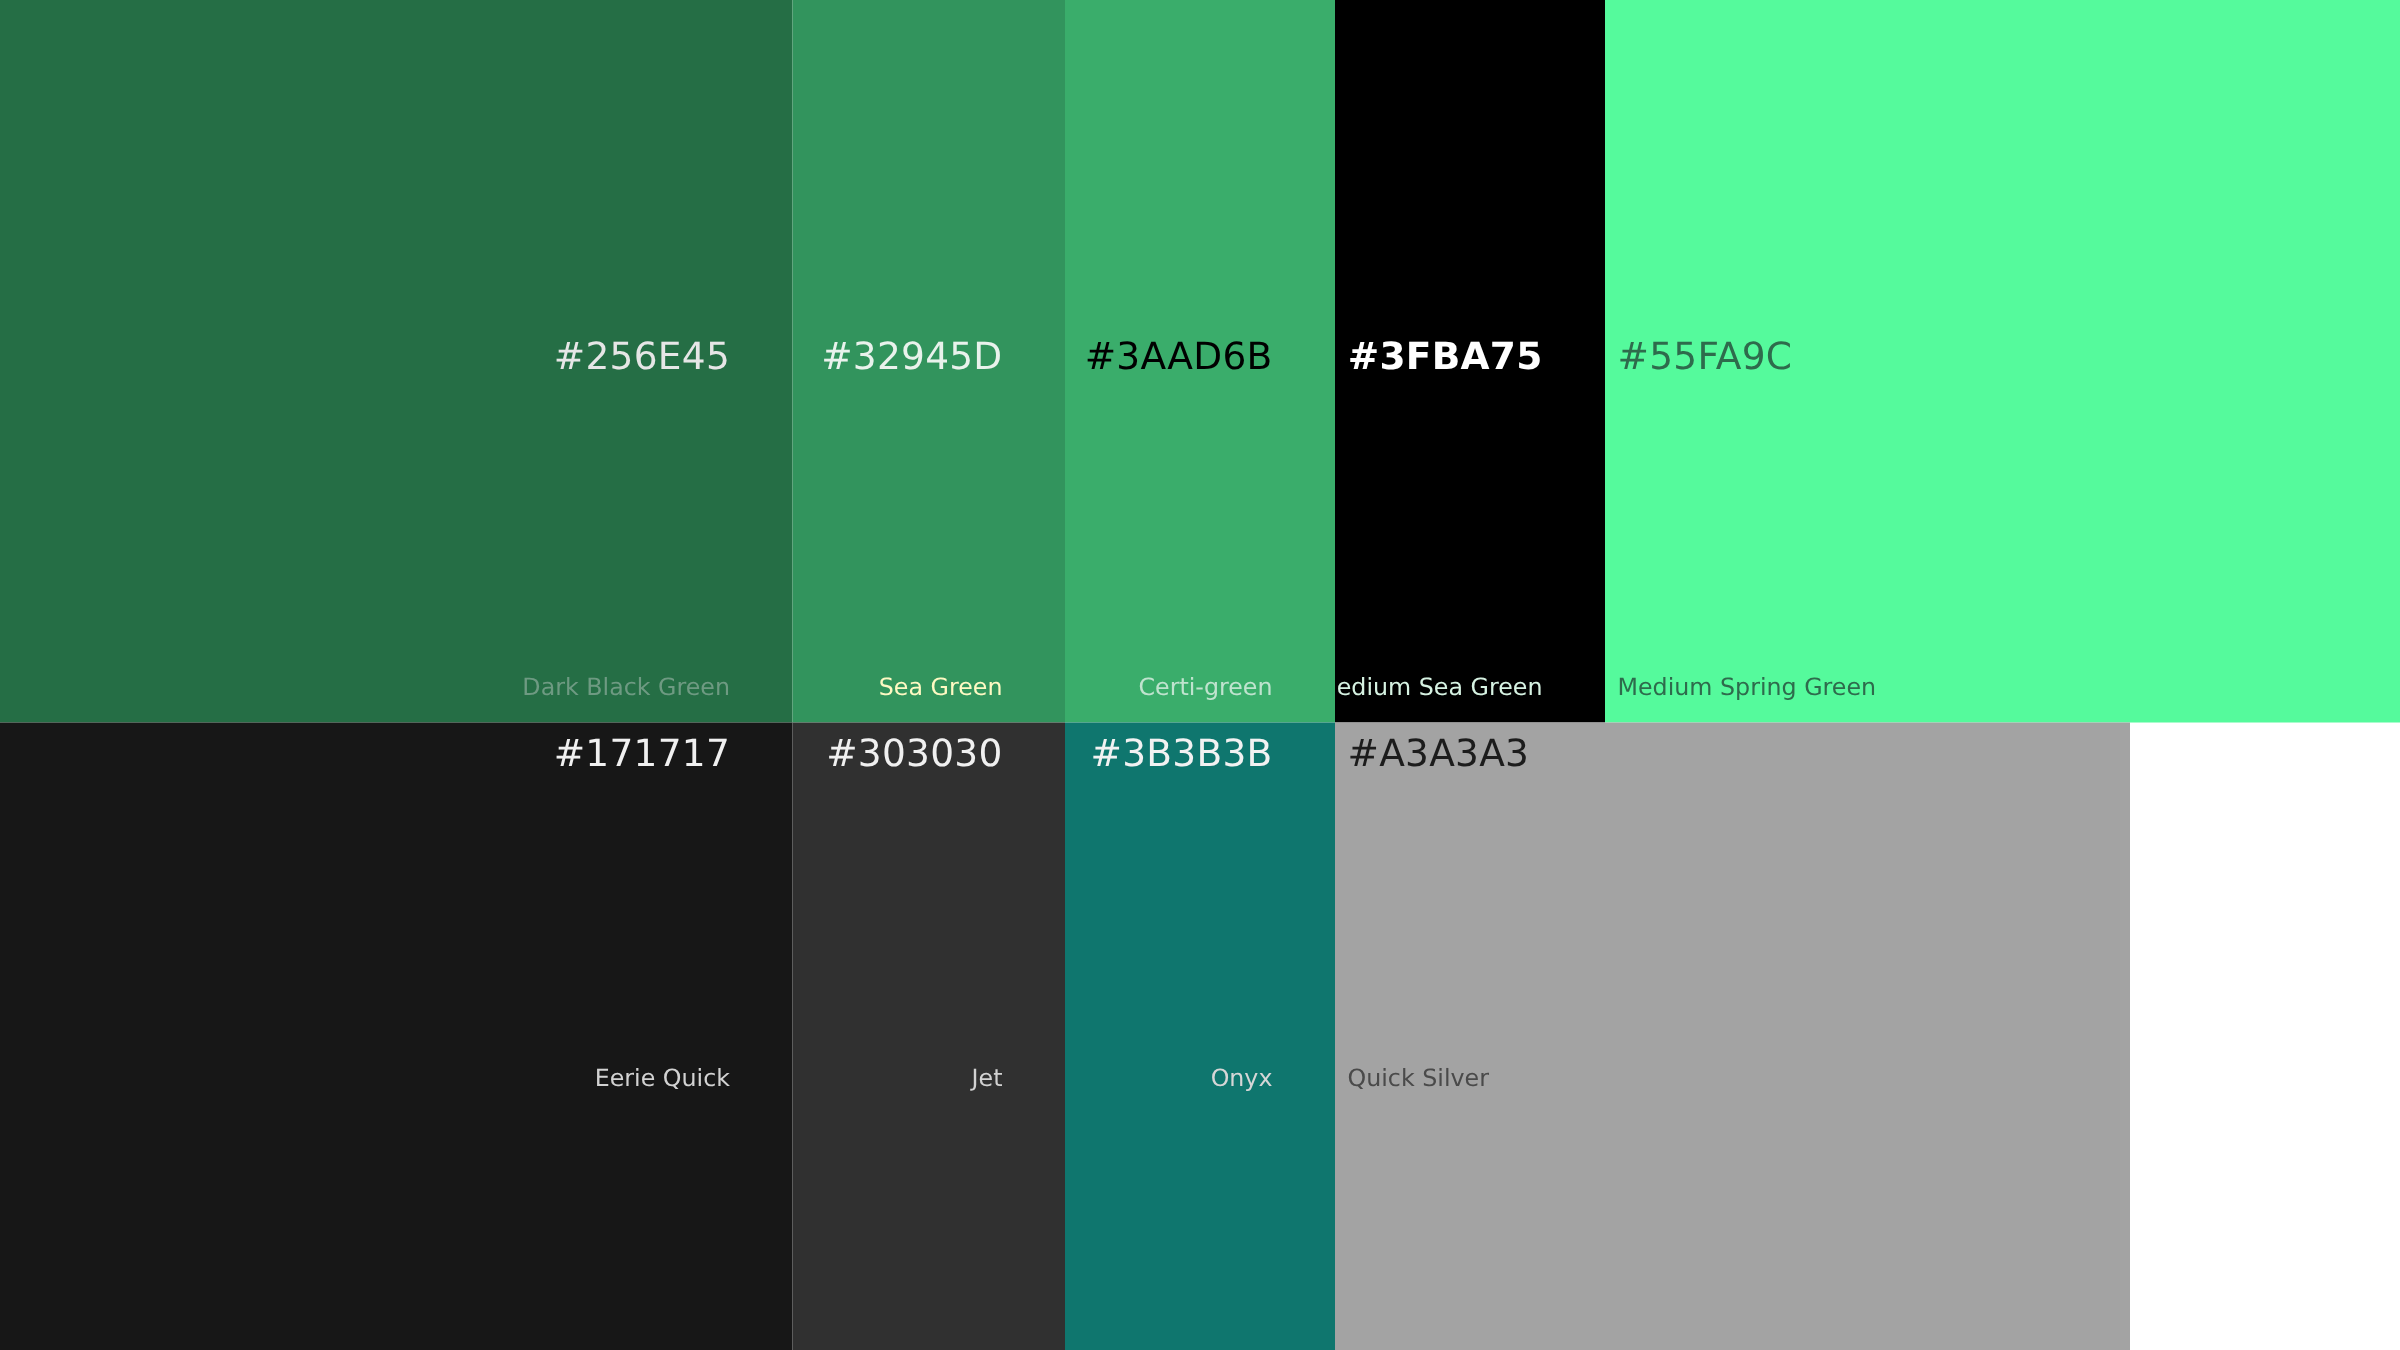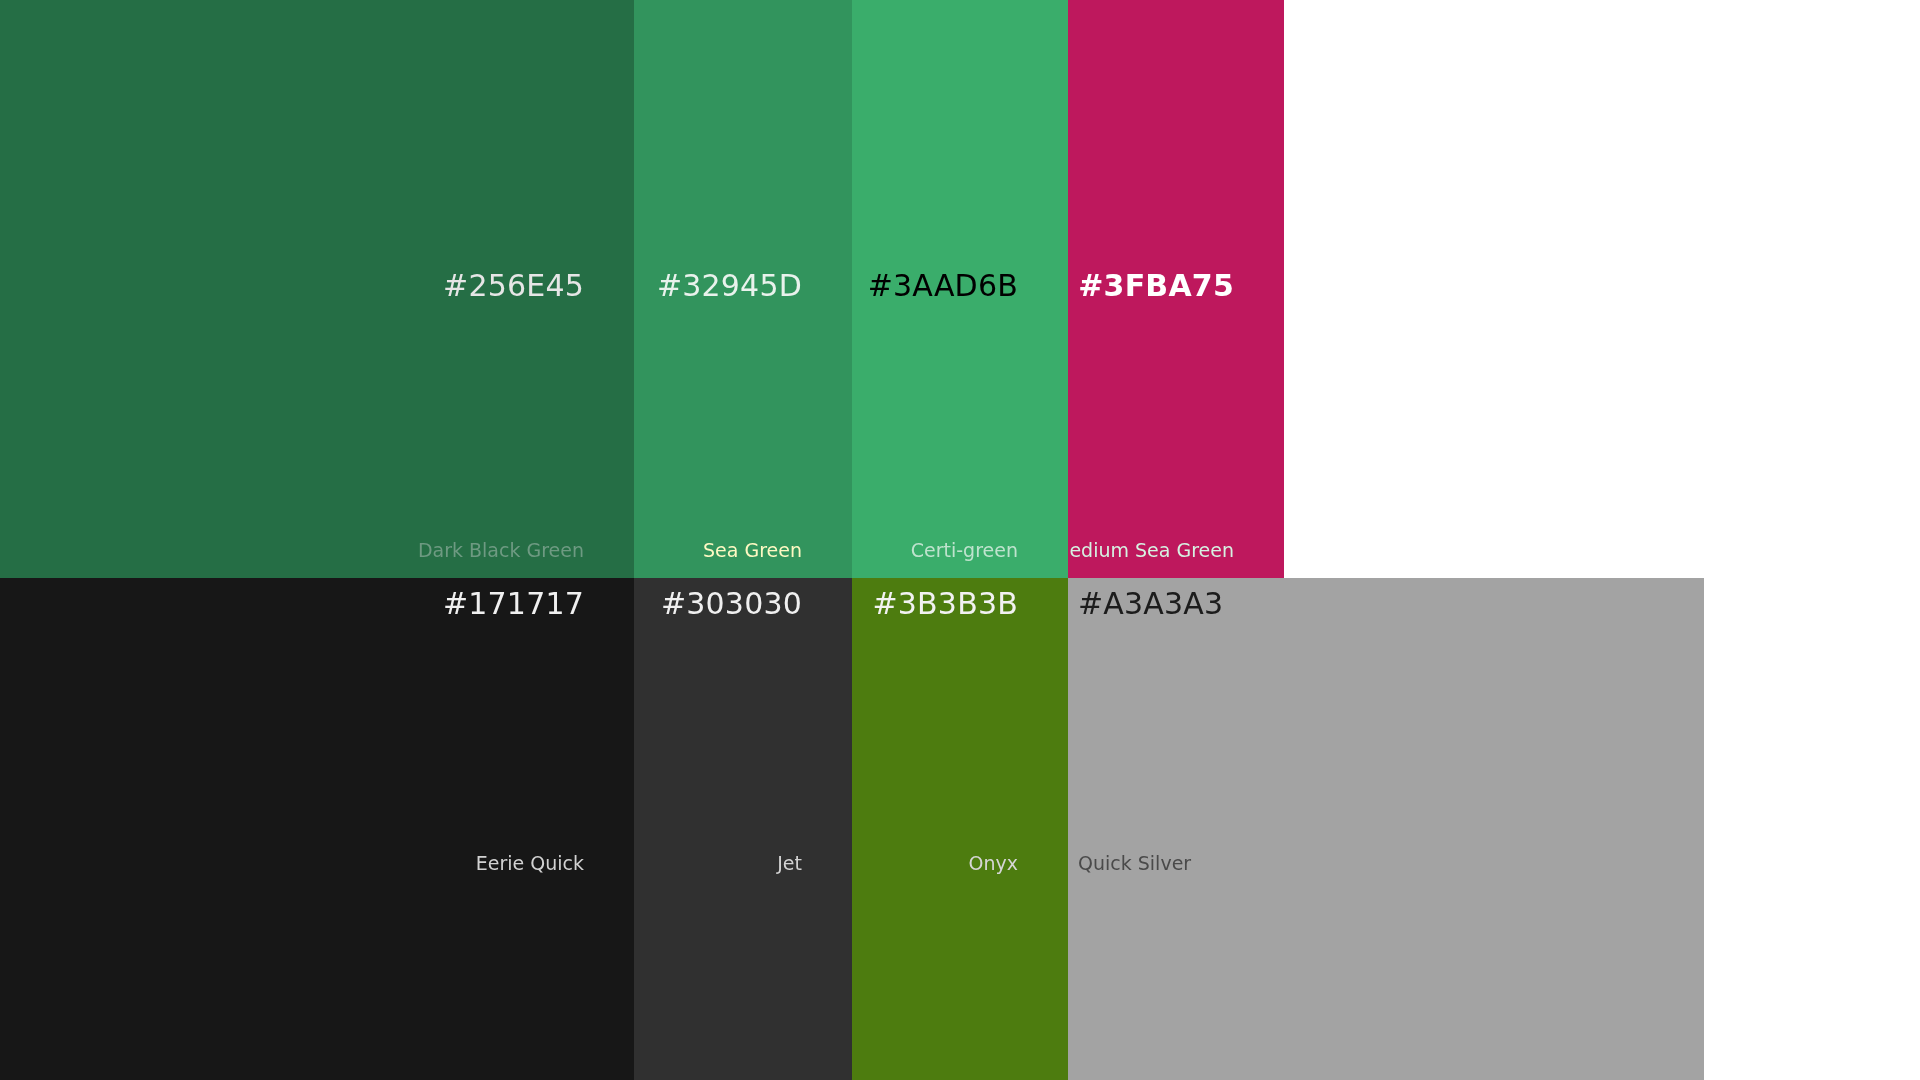--- a/index.html
+++ b/index.html
@@ -96,41 +96,45 @@
     <div class="swatch col-2 align-right" style="background-color: rgb(50, 148, 93);">
       <span class="swatch-hex" style="color: rgb(233, 242, 236);">#32945D</span>
       <span class="swatch-name" style="color: #fef9c3;">Sea Green</span>
     </div>
 
     <div class="swatch col-3 align-right" style="background-color: rgb(58, 173, 107);">
       <span class="swatch-hex" style="color: #000000;">#3AAD6B</span>
       <span class="swatch-name" style="color: rgb(191, 227, 206);">Certi-green</span>
     </div>
 
-    <div class="swatch col-4 align-right" style="background-color: #be185d;">
+    <div class="swatch col-4 align-right" style="background-color: #000000;">
       <span class="swatch-hex bold-hex" style="color: rgb(255, 255, 255);">#3FBA75</span>
       <span class="swatch-name" style="color: rgb(214, 242, 226);">Medium Sea Green</span>
     </div>
 
+    <div class="swatch col-5 align-left" style="background-color: rgb(85, 250, 156);">
+      <span class="swatch-hex" style="color: rgb(46, 107, 76);">#55FA9C</span>
+      <span class="swatch-name" style="color: rgb(46, 107, 76);">Medium Spring Green</span>
+    </div>
 
   </div>
 
   <div class="palette-row" id="row-grays">
 
     <div class="swatch col-1 align-right" style="background-color: rgb(23, 23, 23);">
       <span class="swatch-hex" style="color: rgb(240, 240, 240);">#171717</span>
       <span class="swatch-name" style="color: rgb(210, 210, 210);">Eerie Quick</span>
     </div>
 
     <div class="swatch col-2 align-right" style="background-color: rgb(48, 48, 48);">
       <span class="swatch-hex" style="color: rgb(240, 240, 240);">#303030</span>
       <span class="swatch-name" style="color: rgb(210, 210, 210);">Jet</span>
     </div>
 
-    <div class="swatch col-3 align-right" style="background-color: #4d7c0f;">
+    <div class="swatch col-3 align-right" style="background-color: #0f766e;">
       <span class="swatch-hex" style="color: rgb(242, 242, 242);">#3B3B3B</span>
       <span class="swatch-name" style="color: rgb(214, 214, 214);">Onyx</span>
     </div>
 
 
     <div class="swatch col-5 align-left" style="background-color: rgb(163, 163, 163);">
       <span class="swatch-hex" style="color: rgb(28, 28, 28);">#A3A3A3</span>
       <span class="swatch-name" style="color: rgb(74, 74, 74);">Quick Silver</span>
     </div>
 

